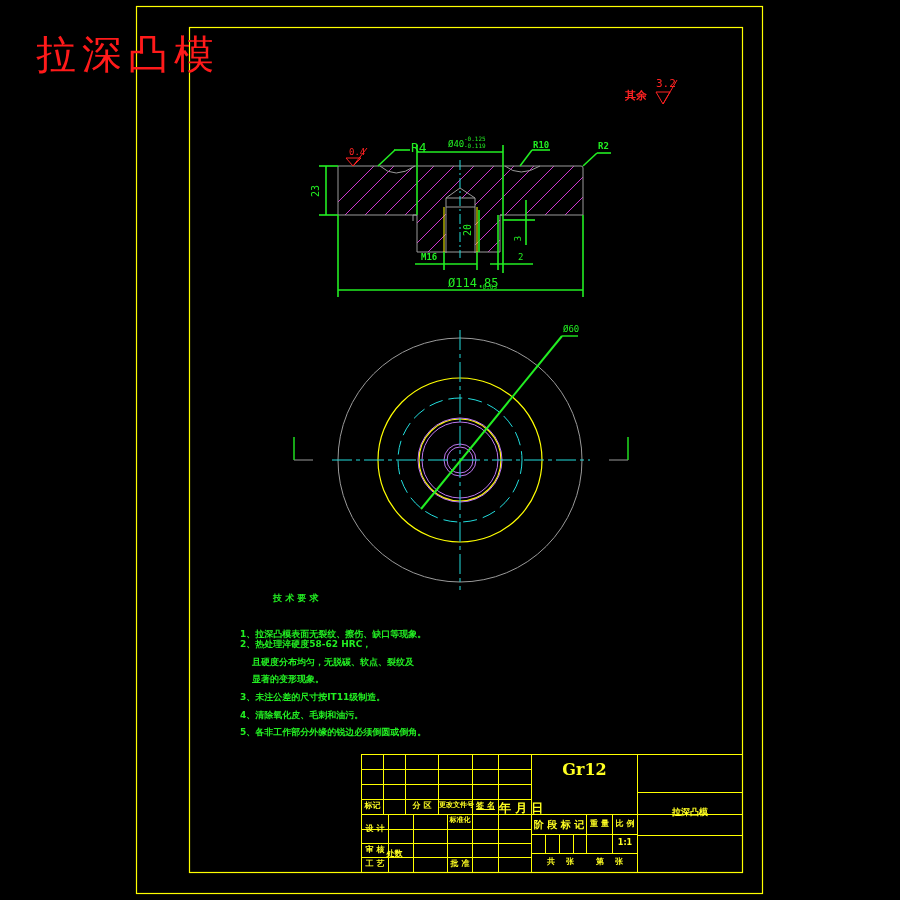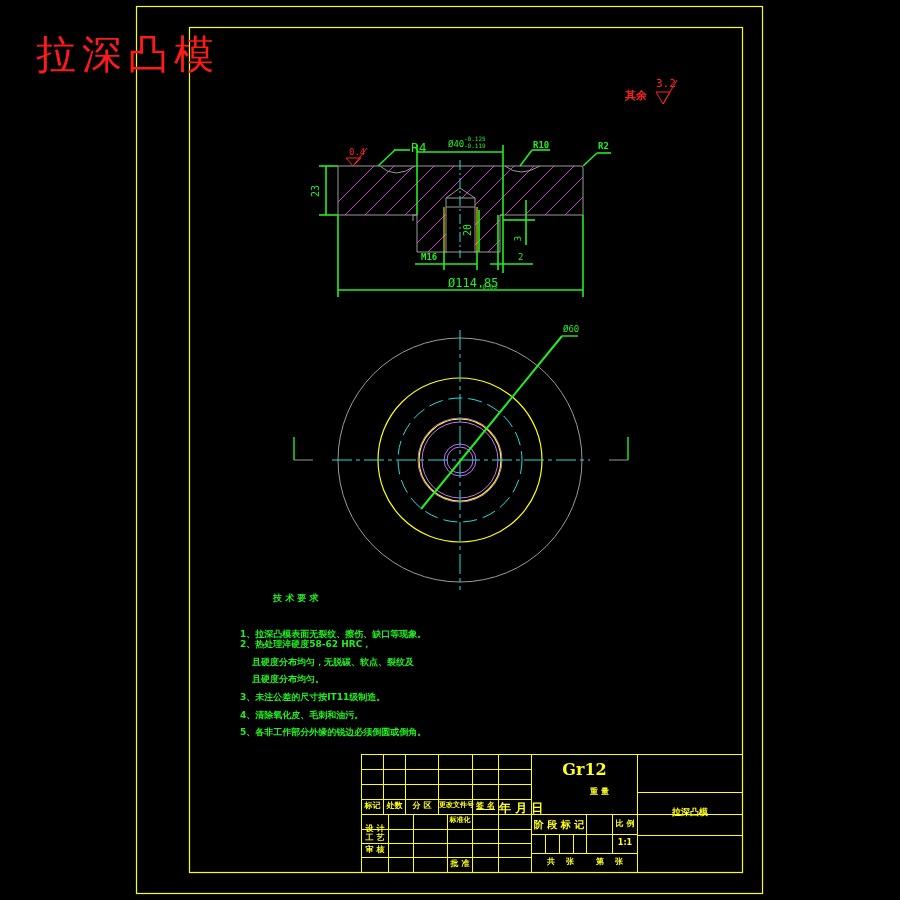--- a/index.html
+++ b/index.html
@@ -163,36 +163,36 @@
 <div class="dim" style="left:518px;top:253px;font-size:9px;">2</div>
 <div class="dim" style="left:448px;top:277px;font-size:12px;">Ø114.85</div>
 <div class="dim" style="left:479px;top:284px;font-size:6px;">-0.03</div>
 
 <div class="dim" style="left:563px;top:325px;font-size:9px;">Ø60</div>
 
 <div class="tech" style="left:273px;top:594px;">技 术 要 求</div>
 <div class="tech" style="left:240px;top:620px;margin-top:10px;">1、拉深凸模表面无裂纹、擦伤、缺口等现象。</div>
 <div class="tech" style="left:240px;top:640px;">2、热处理淬硬度58-62 HRC，</div>
 <div class="tech" style="left:252px;top:658px;">且硬度分布均匀，无脱碳、软点、裂纹及</div>
-<div class="tech" style="left:252px;top:675px;">且硬度分布均匀。</div>
+<div class="tech" style="left:252px;top:675px;">显著的变形现象。</div>
 <div class="tech" style="left:240px;top:693px;">3、未注公差的尺寸按IT11级制造。</div>
 <div class="tech" style="left:240px;top:711px;">4、清除氧化皮、毛刺和油污。</div>
 <div class="tech" style="left:240px;top:728px;">5、各非工作部分外缘的锐边必须倒圆或倒角。</div>
 
 <div class="tb" style="left:362px;top:802px;width:21px;font-size:8px;">标记</div>
-<div class="tb" style="left:384px;top:802px;width:21px;font-size:8px;">处数</div>
+<div class="tb" style="left:384px;top:850px;width:21px;font-size:8px;">处数</div>
 <div class="tb" style="left:406px;top:802px;width:32px;font-size:8px;">分 区</div>
 <div class="tb" style="left:439px;top:802px;width:33px;font-size:7px;">更改文件号</div>
 <div class="tb" style="left:473px;top:802px;width:25px;font-size:8px;text-decoration:underline;">签 名</div>
 <div class="tb" style="left:499px;top:802px;width:32px;font-size:12px;">年 月 日</div>
 <div class="tb" style="left:362px;top:817px;width:26px;font-size:8px;margin-top:8px;">设 计</div>
 <div class="tb" style="left:448px;top:817px;width:24px;font-size:7px;">标准化</div>
 <div class="tb" style="left:362px;top:846px;width:26px;font-size:8px;">审 核</div>
-<div class="tb" style="left:362px;top:834px;width:26px;font-size:8px;">工 艺</div>
+<div class="tb" style="left:362px;top:860px;width:26px;font-size:8px;">工 艺</div>
 <div class="tb" style="left:448px;top:860px;width:24px;font-size:8px;">批 准</div>
 <div class="tb" style="left:532px;top:762px;width:105px;font-size:16px;font-weight:bold;font-family:'DejaVu Serif',serif;">Gr12</div>
 <div class="tb" style="left:638px;top:808px;width:104px;font-size:9px;">拉深凸模</div>
 <div class="tb" style="left:532px;top:820px;width:54px;font-size:10px;">阶 段 标 记</div>
-<div class="tb" style="left:587px;top:788px;width:25px;font-size:8px;">重 量</div>
+<div class="tb" style="left:587px;top:820px;width:25px;font-size:8px;">重 量</div>
 <div class="tb" style="left:613px;top:820px;width:24px;font-size:8px;">比 例</div>
 <div class="tb" style="left:613px;top:839px;width:24px;font-size:8px;">1:1</div>
 <div class="tb" style="left:538px;top:858px;width:45px;font-size:8px;white-space:pre;">共    张</div>
 <div class="tb" style="left:587px;top:858px;width:45px;font-size:8px;white-space:pre;">第    张</div>
 
 </body></html>

